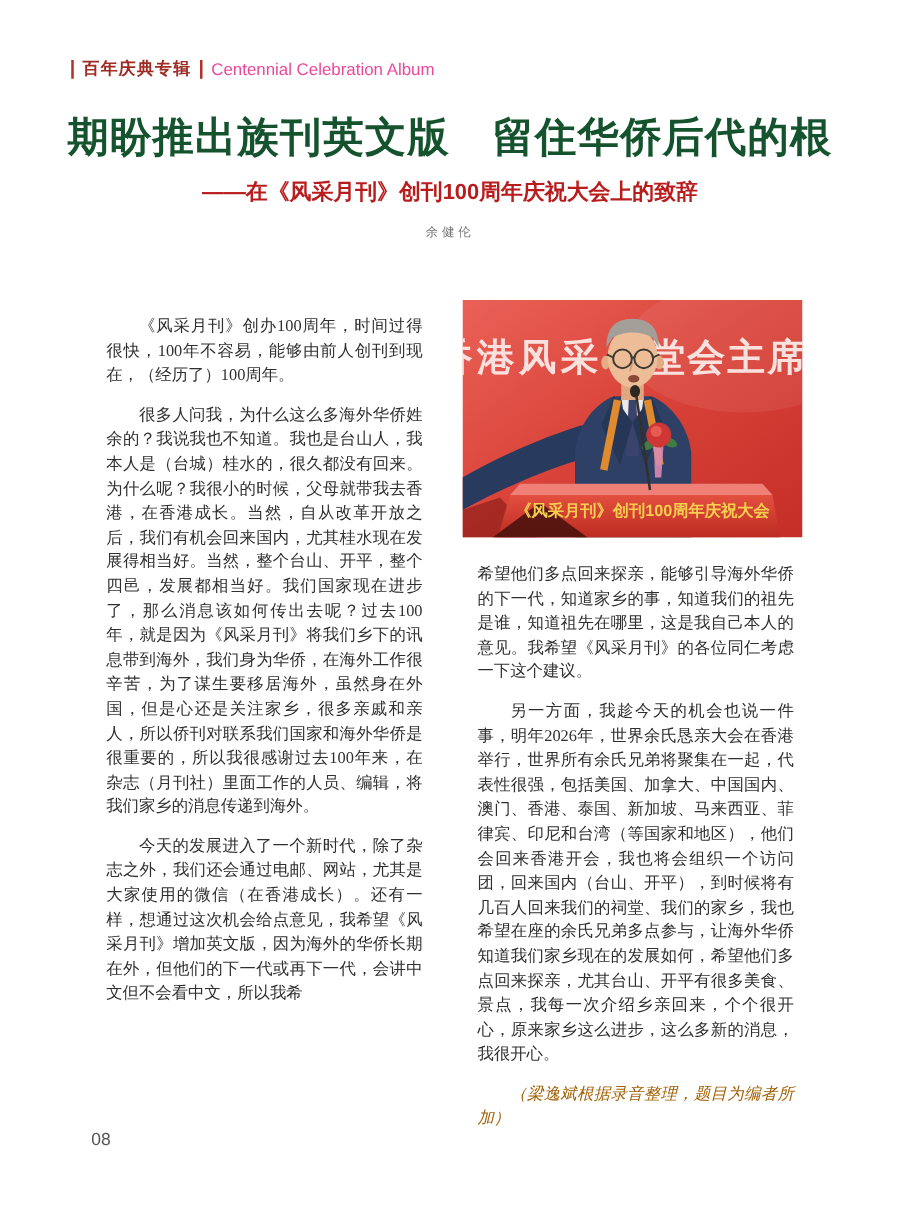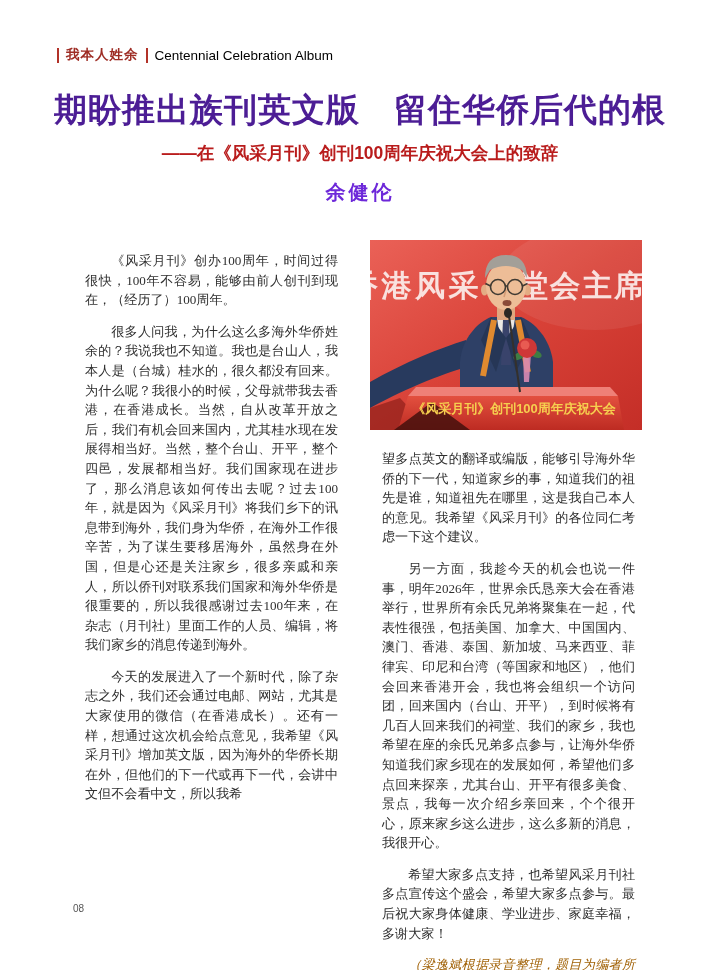--- a/index.html
+++ b/index.html
@@ -6,49 +6,49 @@
   body{
     width:720px;height:970px;background:#ffffff;position:relative;overflow:hidden;
     font-family:"Liberation Serif","DejaVu Serif",serif;color:#2e2e2e;
   }
   .header{
     position:absolute;top:46px;left:57px;display:flex;align-items:center;gap:7px;
     font-family:"Liberation Sans","DejaVu Sans",sans-serif;
   }
   .vbar{width:2px;height:15px;background:#b23229;}
   .tag-cn{color:#9e2c24;font-weight:bold;font-size:13.5px;letter-spacing:1px;}
-  .tag-en{color:#000000;font-size:13.5px;}
+  .tag-en{color:#ec4899;font-size:13.5px;}
   .title-block{position:absolute;top:92px;left:0;width:720px;text-align:center;}
   .main-title{
     margin:0;font-family:"Liberation Sans","DejaVu Sans",sans-serif;
-    font-weight:900;font-size:33px;color:#4c1d95;letter-spacing:1px;line-height:1.1;
+    font-weight:900;font-size:33px;color:#14532d;letter-spacing:1px;line-height:1.1;
   }
   .subtitle{
     margin-top:13px;font-family:"Liberation Sans","DejaVu Sans",sans-serif;
     font-weight:bold;font-size:17.5px;color:#b91c1c;
   }
-  .author{margin-top:14px;font-size:20px;color:#6d28d9;letter-spacing:3px;font-weight:bold;}
+  .author{margin-top:14px;font-size:10px;color:#737373;letter-spacing:3px;}
   .columns{position:absolute;top:239px;left:73px;width:574px;display:flex;gap:20px;}
   .col{width:277px;font-size:13.1px;line-height:19.6px;text-align:justify;color:#2f2f2f;}
   .col p{margin:12px;text-indent:2em;}
   .col p.no-indent{text-indent:0;}
   .credit{font-style:italic;color:#a16207;}
   .photo-frame{display:block;width:272px;height:190px;margin:1px 0 19px 0;}
   .footer{
     position:absolute;top:903px;left:73px;display:flex;align-items:baseline;gap:13px;
     font-size:13px;color:#3d3d3d;
   }
-  .page-num{font-family:"Liberation Sans","DejaVu Sans",sans-serif;font-size:10px;color:#555;}
+  .page-num{font-family:"Liberation Sans","DejaVu Sans",sans-serif;font-size:14px;color:#555;}
 </style>
 </head>
 <body>
 
 <div class="header">
   <span class="vbar"></span>
-  <span class="tag-cn">我本人姓余</span>
+  <span class="tag-cn">百年庆典专辑</span>
   <span class="vbar"></span>
   <span class="tag-en">Centennial Celebration Album</span>
 </div>
 
 <div class="title-block">
   <h1 class="main-title">期盼推出族刊英文版　留住华侨后代的根</h1>
   <div class="subtitle">——在《风采月刊》创刊100周年庆祝大会上的致辞</div>
   <div class="author">余健伦</div>
 </div>
 
@@ -109,22 +109,21 @@
       <g>
         <polygon points="46,147 240,147 248,156 38,156" fill="#ef8077"></polygon>
         <polygon points="38,156 248,156 254,190 28,190" fill="url(#podG)"></polygon>
         <polygon points="24,190 62,162 100,190" fill="#45100d" opacity="0.85"></polygon>
         <text x="144" y="173" text-anchor="middle" font-family="Liberation Sans, sans-serif" font-size="13" font-weight="bold" fill="#f6cf4f">《风采月刊》创刊100周年庆祝大会</text>
         <line x1="150" y1="152" x2="139" y2="76" stroke="#34302c" stroke-width="2"></line>
         <ellipse cx="138" cy="73" rx="4" ry="5" fill="#2b2824"></ellipse>
       </g>
     </svg>
 
-    <p class="no-indent">望多点英文的翻译或编版，能够引导海外华侨的下一代，知道家乡的事，知道我们的祖先是谁，知道祖先在哪里，这是我自己本人的意见。我希望《风采月刊》的各位同仁考虑一下这个建议。</p>
+    <p class="no-indent">希望他们多点回来探亲，能够引导海外华侨的下一代，知道家乡的事，知道我们的祖先是谁，知道祖先在哪里，这是我自己本人的意见。我希望《风采月刊》的各位同仁考虑一下这个建议。</p>
     <p>另一方面，我趁今天的机会也说一件事，明年2026年，世界余氏恳亲大会在香港举行，世界所有余氏兄弟将聚集在一起，代表性很强，包括美国、加拿大、中国国内、澳门、香港、泰国、新加坡、马来西亚、菲律宾、印尼和台湾（等国家和地区），他们会回来香港开会，我也将会组织一个访问团，回来国内（台山、开平），到时候将有几百人回来我们的祠堂、我们的家乡，我也希望在座的余氏兄弟多点参与，让海外华侨知道我们家乡现在的发展如何，希望他们多点回来探亲，尤其台山、开平有很多美食、景点，我每一次介绍乡亲回来，个个很开心，原来家乡这么进步，这么多新的消息，我很开心。</p>
-    <p>希望大家多点支持，也希望风采月刊社多点宣传这个盛会，希望大家多点参与。最后祝大家身体健康、学业进步、家庭幸福，多谢大家！</p>
     <p class="credit">（梁逸斌根据录音整理，题目为编者所加）</p>
   </div>
 </div>
 
 <div class="footer">
   <span class="page-num">08</span>
 </div>
 
 </body></html>

